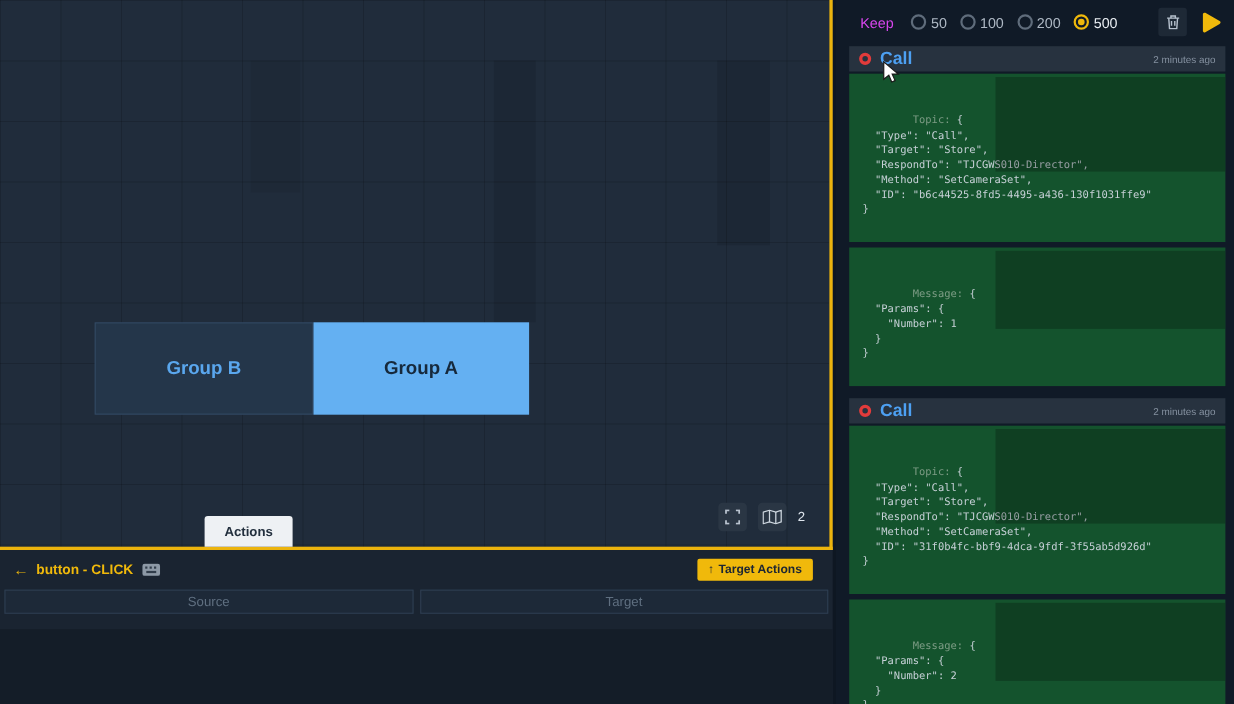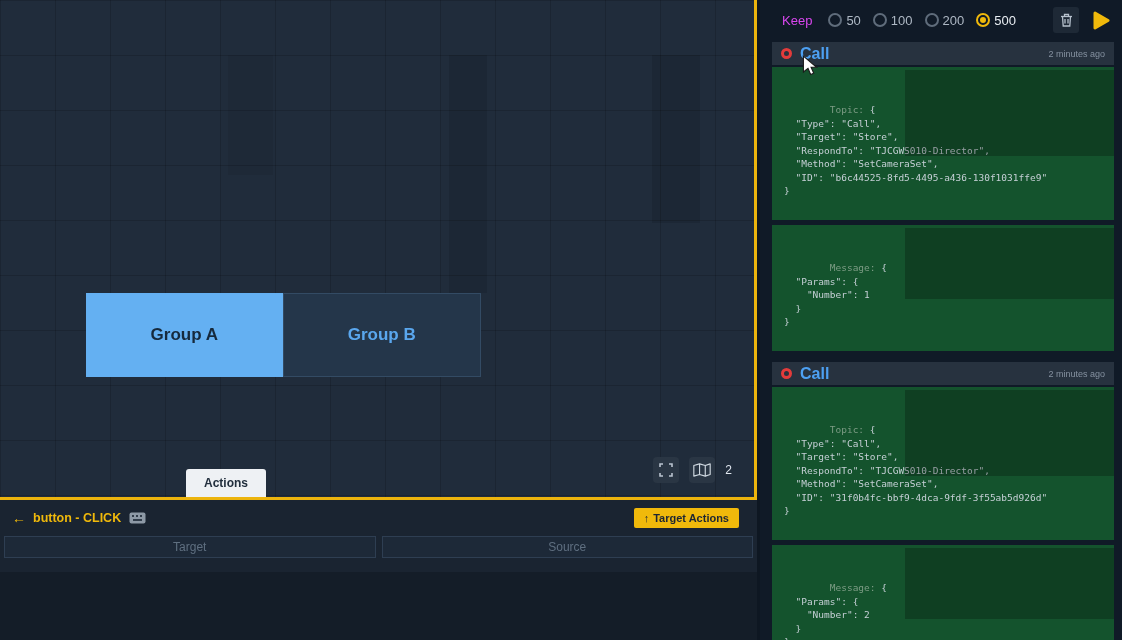--- a/index.html
+++ b/index.html
@@ -89,25 +89,25 @@
 <body>
 
 <div class="app">
 
   <div class="canvas">
     <div class="strip s1"></div>
     <div class="strip s2"></div>
     <div class="strip s3"></div>
 
     <div class="group-row">
+      <div class="group group-b">
+        <span>Group B</span>
+      </div>
       <div class="group group-a">
         <span>Group A</span>
-      </div>
-      <div class="group group-b">
-        <span>Group B</span>
       </div>
     </div>
 
     <div class="actions-tab">Actions</div>
 
     <div class="canvas-tools">
       <button class="tool-btn">
         <span>
           <svg width="14" height="14" viewBox="0 0 14 14" fill="none" stroke="#b9c3cf" stroke-width="1.6">
             <path d="M1 4 V1 H4"></path>
@@ -142,22 +142,22 @@
             <rect x="11" y="3" width="2" height="2" fill="#313d4b"></rect>
           <rect x="4" y="7" width="9" height="2" fill="#313d4b"></rect>
         </svg>
       </span>
       <button class="expand-btn">
         <span>↑</span>
         <span>Target Actions</span>
       </button>
     </div>
     <div class="io-row">
+      <input type="text" placeholder="Source" style="">
       <input type="text" placeholder="Target" style="">
-      <input type="text" placeholder="Source" style="">
     </div>
     <div class="editor-lower"></div>
   </div>
 
   <div class="inspector">
 
     <div class="keep-bar">
       <span class="keep-label">Keep</span>
 
       <span class="radio-opt">

